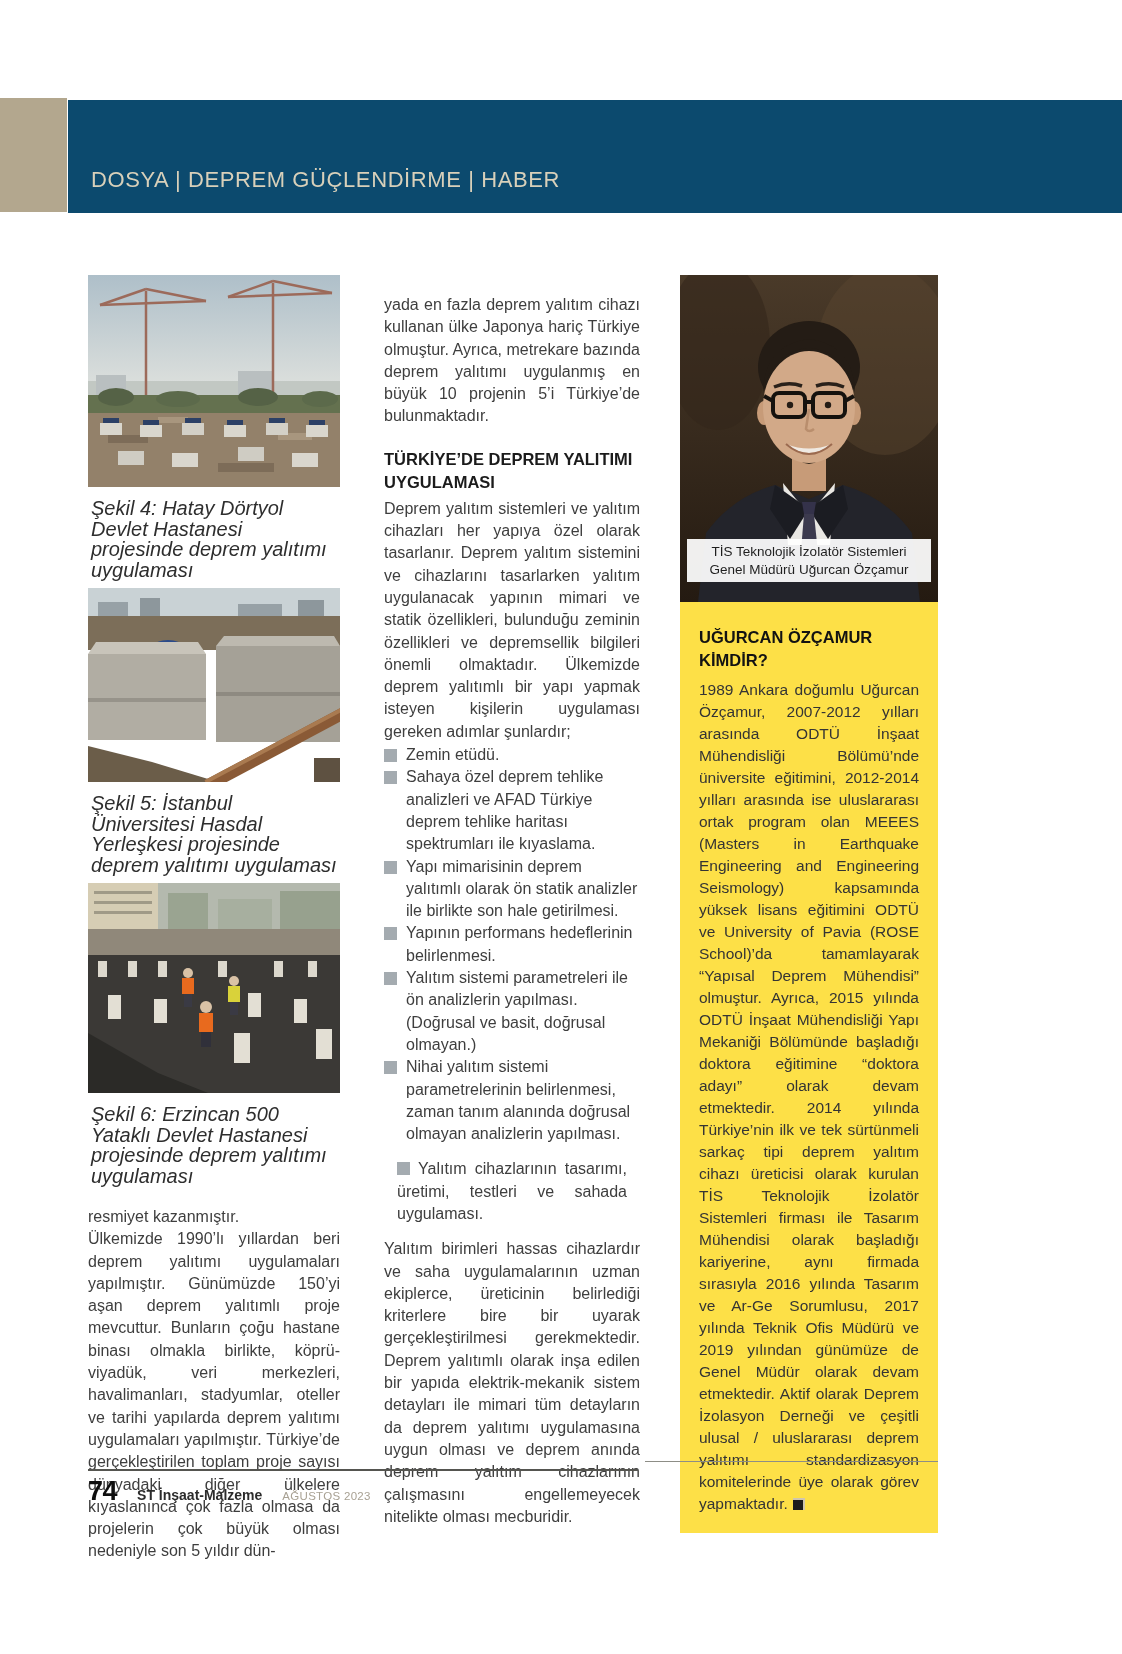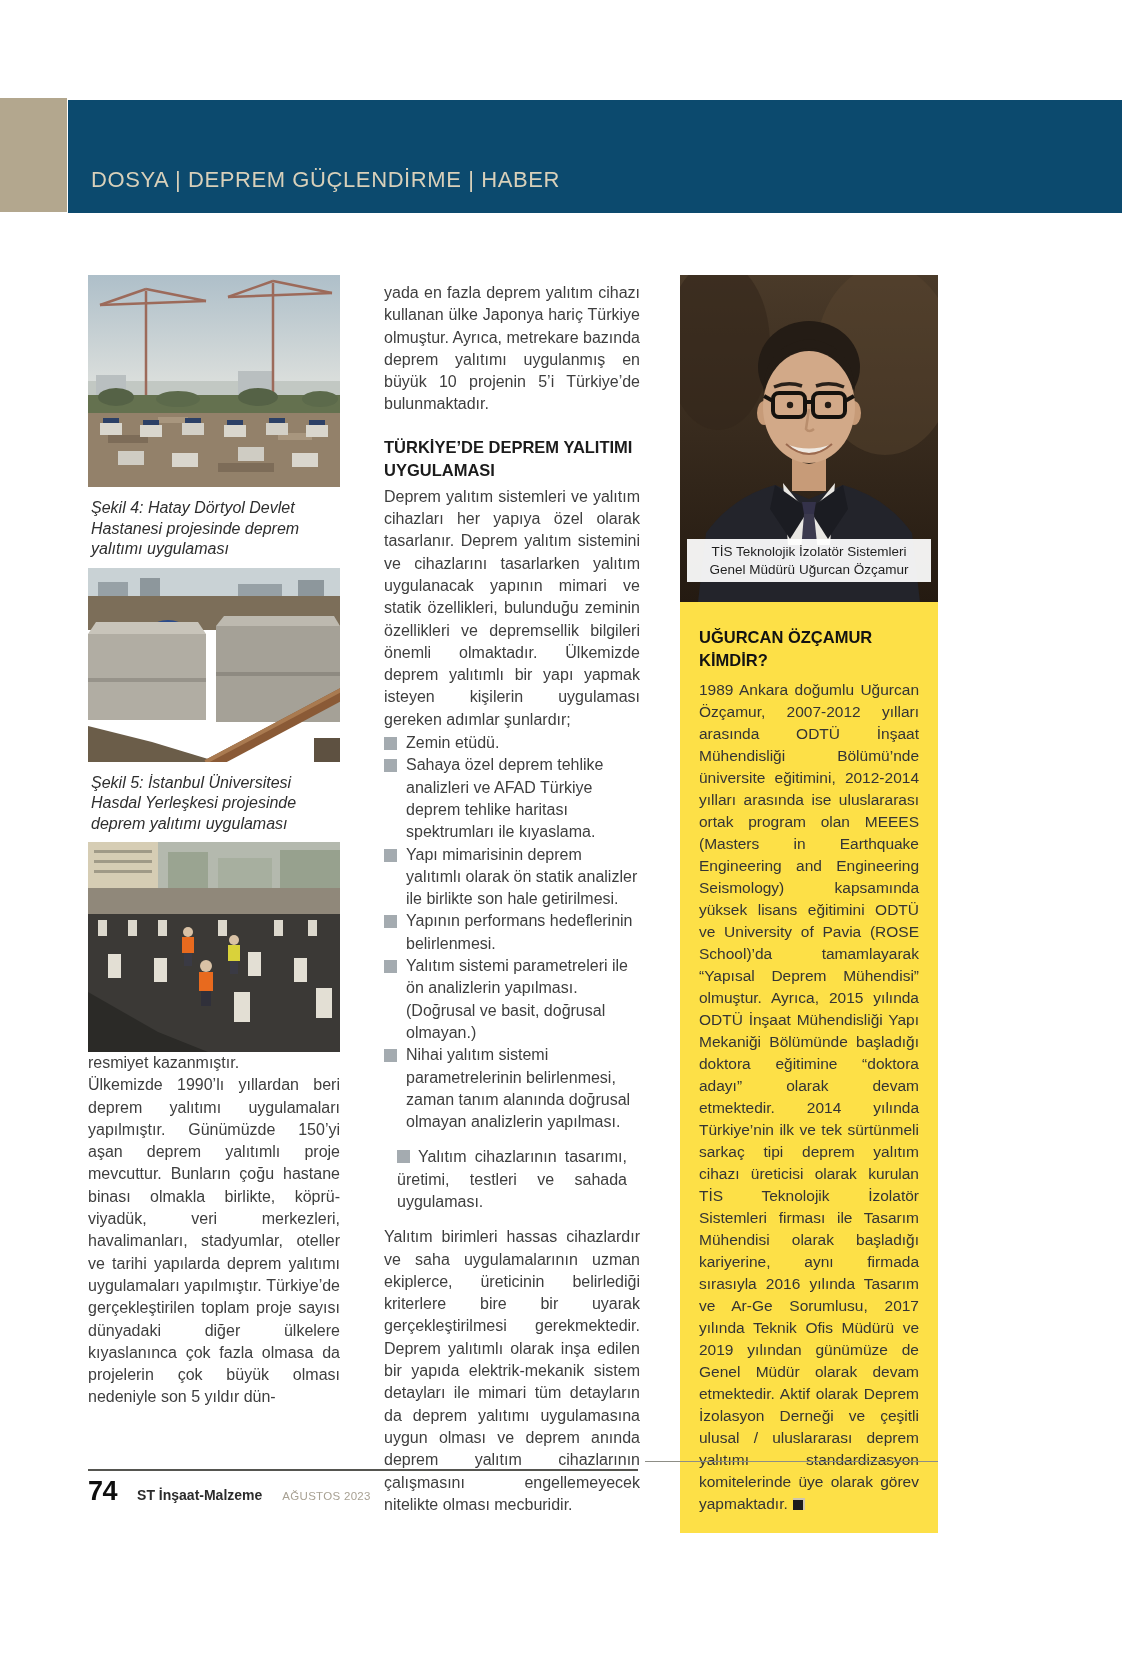--- a/index.html
+++ b/index.html
@@ -8,26 +8,26 @@
     font-family:"Liberation Sans", sans-serif; color:#3e3e3e; overflow:hidden;
   }
 
   
   .corner-block { position:absolute; left:0; top:98px; width:67px; height:114px; background:#b3a78e; }
   .header-bar { position:absolute; left:68px; top:100px; width:1054px; height:113px; background:#0c4a6e; display:flex; align-items:flex-end; }
   .header-title { color:#d8d0ba; font-size:22px; font-weight:400; letter-spacing:.6px; margin:0 0 20px 23px; white-space:nowrap; }
 
   
   .col-left  { position:absolute; left:88px;  top:275px; width:252px; }
-  .col-mid   { position:absolute; left:384px; top:282px; width:256px; }
+  .col-mid   { position:absolute; left:384px; top:294px; width:256px; }
   .col-right { position:absolute; left:680px; top:275px; width:249px; }
 
   .figure { margin:0; }
   .figure svg { display:block; width:100%; height:auto; }
-  .caption { font-style:italic; font-size:16px; line-height:20.5px; color:#2e2e2e; margin:11px 2px 8px 3px; }
+  .caption { font-style:italic; font-size:20px; line-height:20.5px; color:#2e2e2e; margin:11px 2px 8px 3px; }
   .caption.last { margin-bottom:20px; }
 
   .body-text { font-size:16px; line-height:22.3px; text-align:justify; color:#3e3e3e; }
   p.bt { margin:0; }
 
   .mid-heading { font-weight:bold; font-size:16.5px; line-height:23px; color:#1b1b1b; margin:20px 0 4px 0; }
 
   .bullets { margin:1px 0 0 0; }
   .bullet-row { display:flex; gap:9px; font-size:16px; line-height:22.3px; text-align:left; color:#3e3e3e; }
   .bullet-sq { flex:0 0 13px; width:13px; height:13px; background:#a4abb0; margin-top:5px; }
@@ -183,20 +183,21 @@
             <rect x="96" y="111" width="8" height="13" fill="#3a3a44"></rect>
           <circle cx="146" cy="98" r="5" fill="#d9c2a6"></circle>
             <rect x="140" y="103" width="12" height="16" fill="#d9d23a"></rect>
             <rect x="142" y="119" width="8" height="13" fill="#3a3a44"></rect>
           <circle cx="118" cy="124" r="6" fill="#d9c2a6"></circle>
             <rect x="111" y="130" width="14" height="19" fill="#e86a1e"></rect>
             <rect x="113" y="149" width="10" height="15" fill="#30303a"></rect>
         </g>
       </svg>
     </div>
+    <div class="caption last">Şekil 6: Erzincan 500 Yataklı Devlet Hastanesi projesinde deprem yalıtımı uygulaması</div>
 
     <div class="body-text">
       <p class="bt">resmiyet kazanmıştır.</p>
       <p class="bt">Ülkemizde 1990’lı yıllardan beri deprem yalıtımı uygulamaları yapılmıştır. Günümüzde 150’yi aşan deprem yalıtımlı proje mevcuttur. Bunların çoğu hastane binası olmakla birlikte, köprü-viyadük, veri merkezleri, havalimanları, stadyumlar, oteller ve tarihi yapılarda deprem yalıtımı uygulamaları yapılmıştır. Türkiye’de gerçekleştirilen toplam proje sayısı dünyadaki diğer ülkelere kıyaslanınca çok fazla olmasa da projelerin çok büyük olması nedeniyle son 5 yıldır dün-</p>
     </div>
   </div>
 
   <div class="col-mid">
     <p class="bt body-text">yada en fazla deprem yalıtım cihazı kullanan ülke Japonya hariç Türkiye olmuştur. Ayrıca, metrekare bazında deprem yalıtımı uygulanmış en büyük 10 projenin 5’i Türkiye’de bulunmaktadır.</p>
     <div class="mid-heading">TÜRKİYE’DE DEPREM YALITIMI UYGULAMASI</div>

